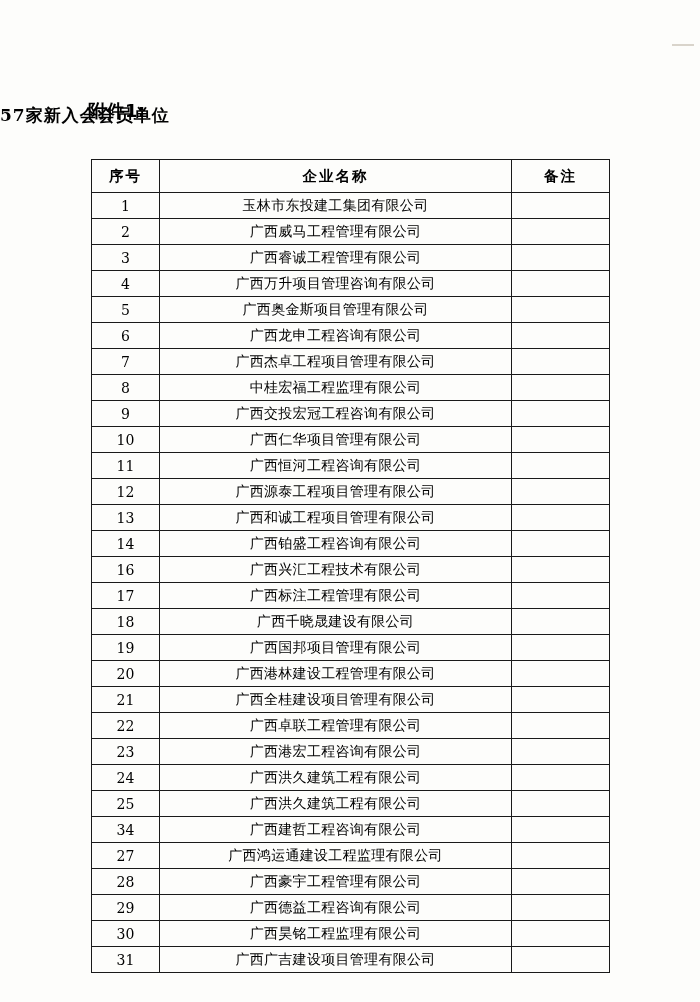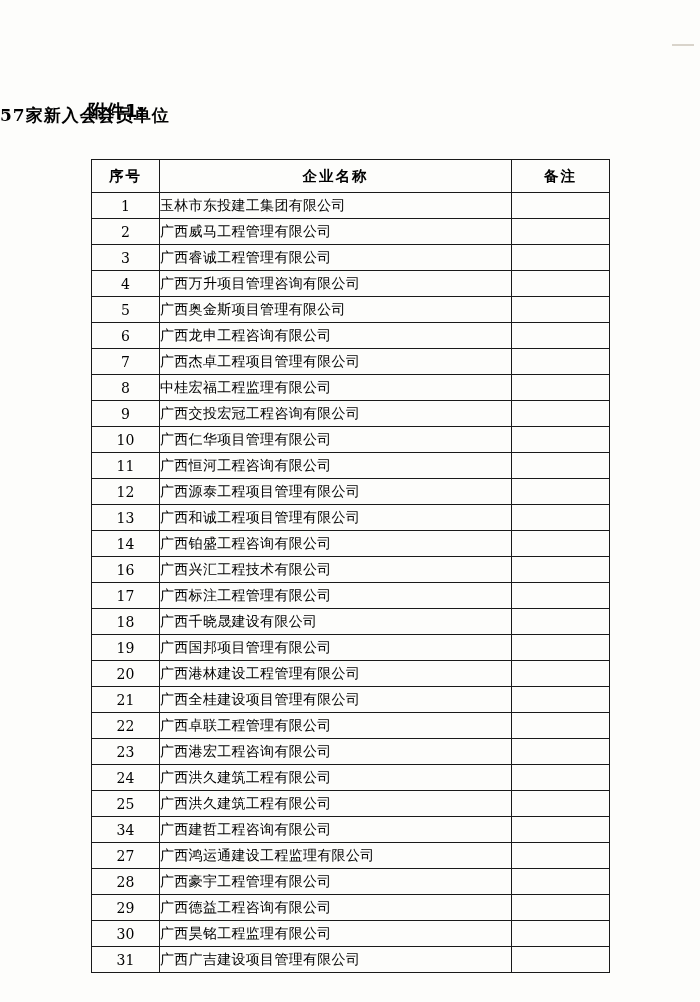--- a/index.html
+++ b/index.html
@@ -68,21 +68,21 @@
     text-align: center;
     height: 32px;
     font-family: "DejaVu Serif", serif;
   }
   td.idx {
     text-align: center;
     font-size: 13.5px;
     font-family: "DejaVu Serif", serif;
   }
   td.name {
-    text-align: left;
+    text-align: center;
     padding-left: 5px;
     font-size: 14px;
     letter-spacing: 0.3px;
     font-family: Liberation Serif, serif;
   }
   td.note {
     text-align: center;
   }
   .edge-mark {
     position: absolute;

